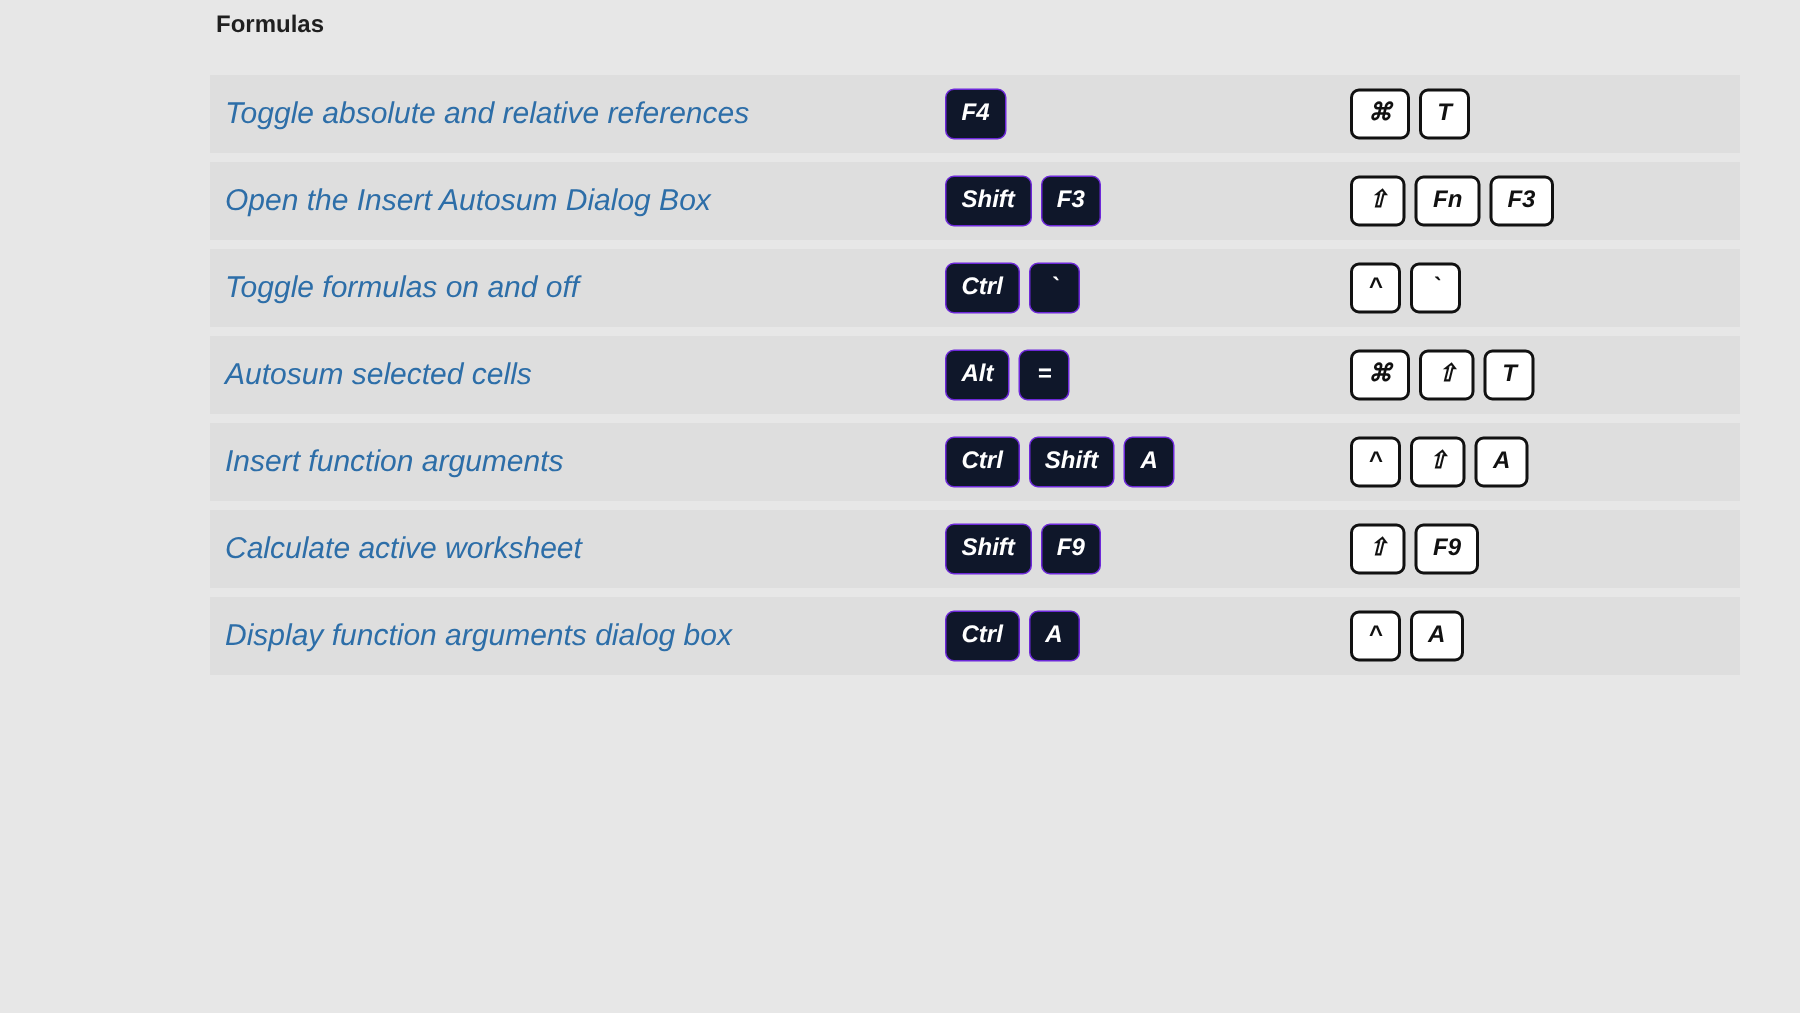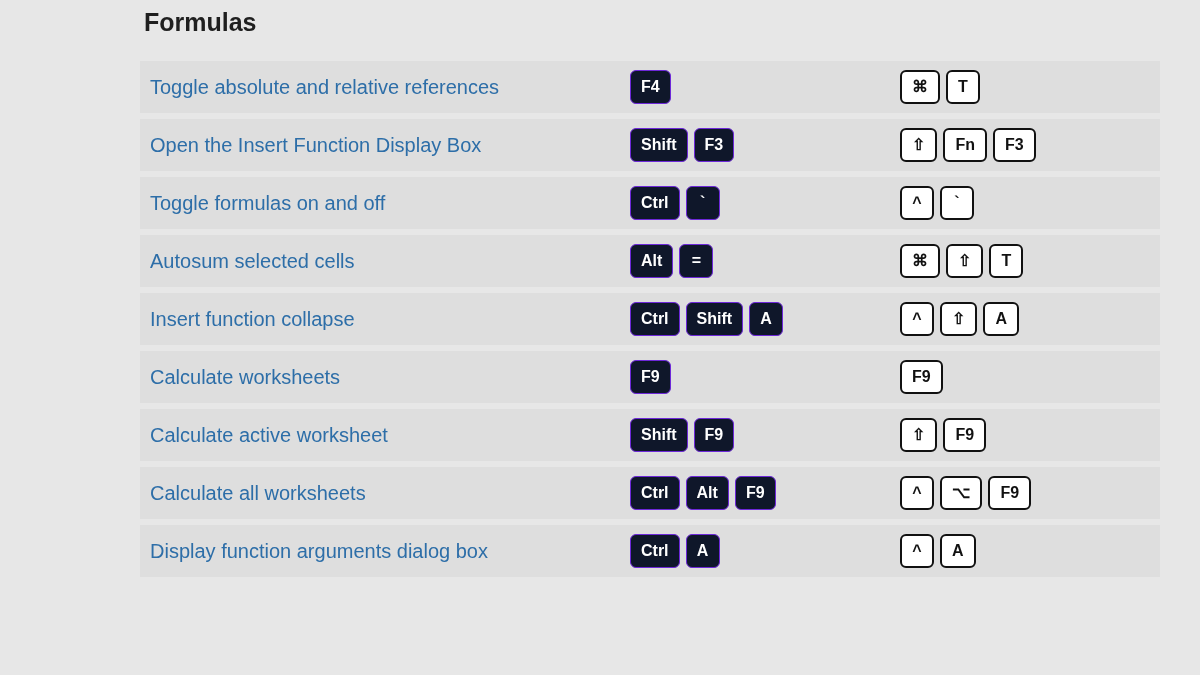--- a/index.html
+++ b/index.html
@@ -9,32 +9,33 @@
     font-family: "Segoe UI", "Helvetica Neue", Arial, sans-serif;
     font-size: 18px;
     color: #222;
     width: 1200px;
   }
   .wrap {
     padding: 8px 0 0 140px;
     width: 1020px;
   }
   h2.section-title {
-    font-size: 25px;
+    font-size: 16px;
     font-weight: 700;
     margin: 0 0 18px 4px;
     color: #1f1f1f;
   }
   table.shortcuts {
     border-collapse: separate;
     border-spacing: 0 6px;
     width: 100%;
   }
   table.shortcuts tr {
     background: #dedede;
+    font-style: italic;
   }
   table.shortcuts td {
     padding: 9px 10px;
     vertical-align: middle;
   }
   td.desc {
     width: 460px;
   }
   td.win {
     width: 250px;
@@ -92,21 +93,21 @@
             </div>
           </td>
           <td class="mac">
             <div class="keyrow">
               <span class="key light">⌘</span>
               <span class="key light">T</span>
             </div>
           </td>
         </tr>
         <tr>
-          <td class="desc"><a class="shortcut-link" href="#">Open the Insert Function Display Box</a></td>
+          <td class="desc"><a class="shortcut-link" href="#">Open the Insert Autosum Dialog Box</a></td>
           <td class="win">
             <div class="keyrow">
               <span class="key dark">Shift</span>
               <span class="key dark">F3</span>
             </div>
           </td>
           <td class="mac">
             <div class="keyrow">
               <span class="key light">⇧</span>
               <span class="key light">Fn</span>
@@ -139,77 +140,47 @@
           </td>
           <td class="mac">
             <div class="keyrow">
               <span class="key light">⌘</span>
               <span class="key light">⇧</span>
               <span class="key light">T</span>
             </div>
           </td>
         </tr>
         <tr>
-          <td class="desc"><a class="shortcut-link" href="#">Insert function collapse</a></td>
+          <td class="desc"><a class="shortcut-link" href="#">Insert function arguments</a></td>
           <td class="win">
             <div class="keyrow">
               <span class="key dark">Ctrl</span>
               <span class="key dark">Shift</span>
               <span class="key dark">A</span>
             </div>
           </td>
           <td class="mac">
             <div class="keyrow">
               <span class="key light">^</span>
               <span class="key light">⇧</span>
               <span class="key light">A</span>
             </div>
           </td>
         </tr>
         <tr>
-          <td class="desc"><a class="shortcut-link" href="#">Calculate worksheets</a></td>
-          <td class="win">
-            <div class="keyrow">
-              <span class="key dark">F9</span>
-            </div>
-          </td>
-          <td class="mac">
-            <div class="keyrow">
-              <span class="key light">F9</span>
-            </div>
-          </td>
-        </tr>
-        <tr>
           <td class="desc"><a class="shortcut-link" href="#">Calculate active worksheet</a></td>
           <td class="win">
             <div class="keyrow">
               <span class="key dark">Shift</span>
               <span class="key dark">F9</span>
             </div>
           </td>
           <td class="mac">
             <div class="keyrow">
               <span class="key light">⇧</span>
-              <span class="key light">F9</span>
-            </div>
-          </td>
-        </tr>
-        <tr>
-          <td class="desc"><a class="shortcut-link" href="#">Calculate all worksheets</a></td>
-          <td class="win">
-            <div class="keyrow">
-              <span class="key dark">Ctrl</span>
-              <span class="key dark">Alt</span>
-              <span class="key dark">F9</span>
-            </div>
-          </td>
-          <td class="mac">
-            <div class="keyrow">
-              <span class="key light">^</span>
-              <span class="key light">⌥</span>
               <span class="key light">F9</span>
             </div>
           </td>
         </tr>
         <tr>
           <td class="desc"><a class="shortcut-link" href="#">Display function arguments dialog box</a></td>
           <td class="win">
             <div class="keyrow">
               <span class="key dark">Ctrl</span>
               <span class="key dark">A</span>

